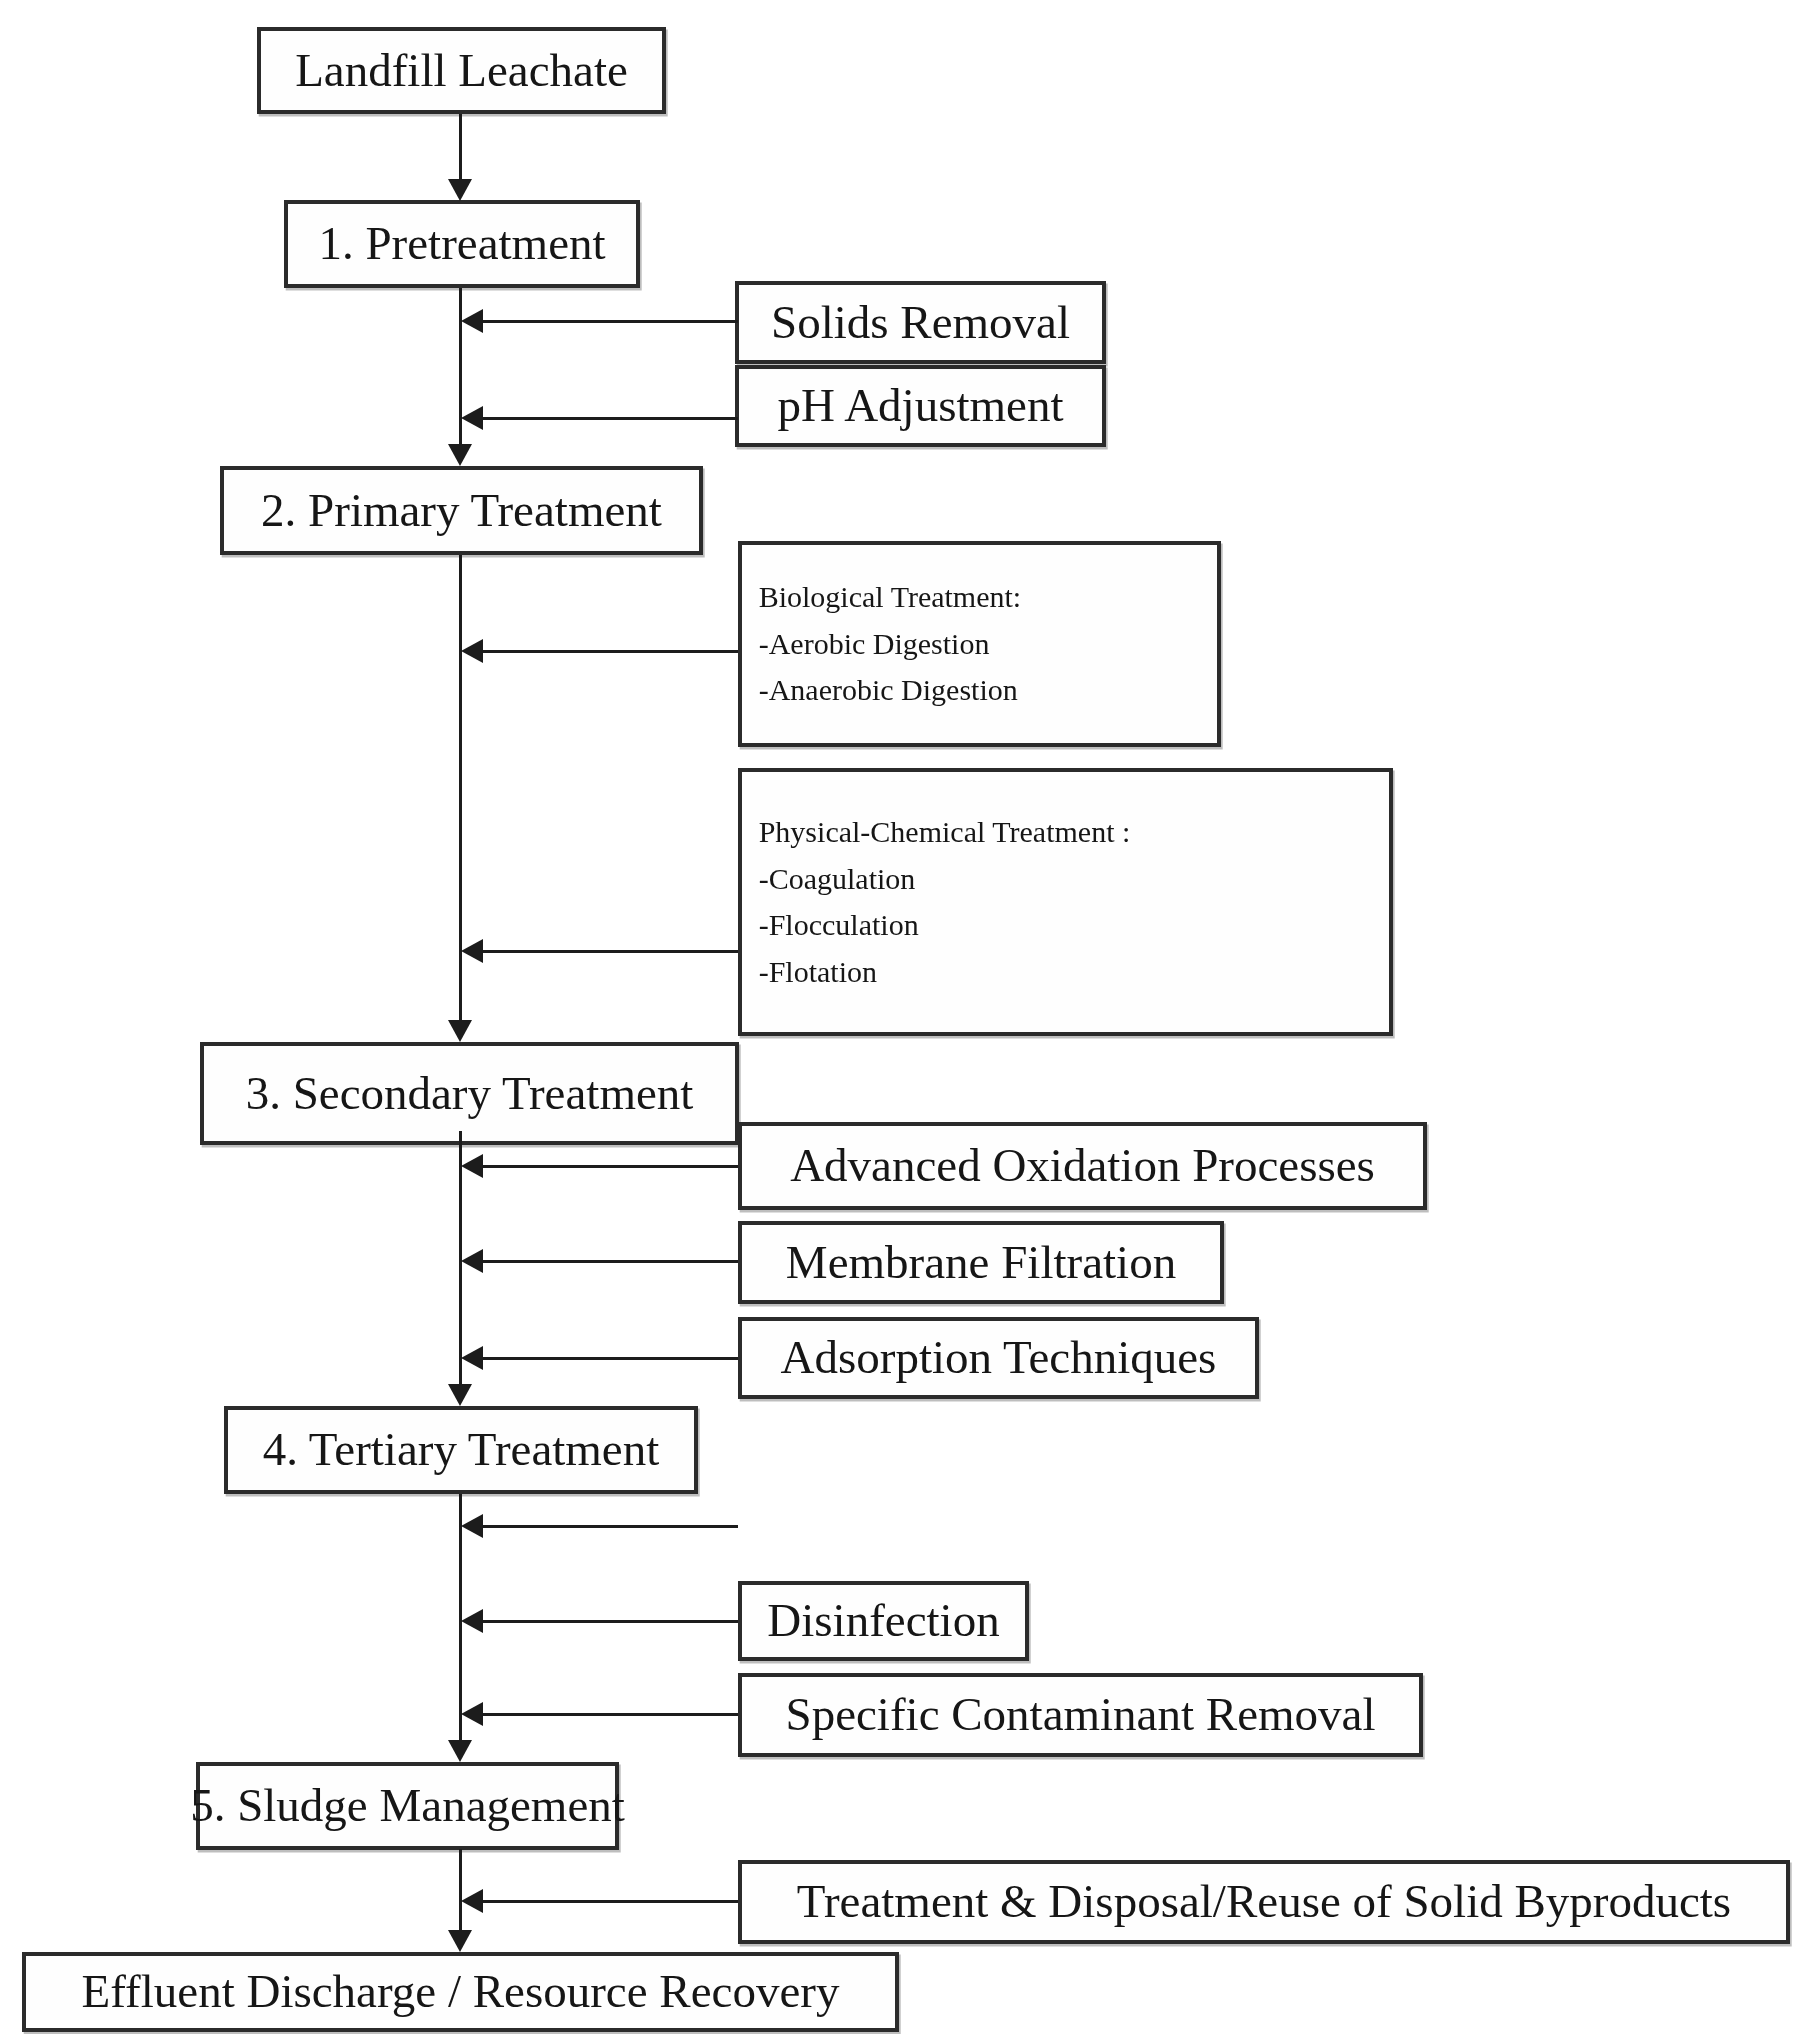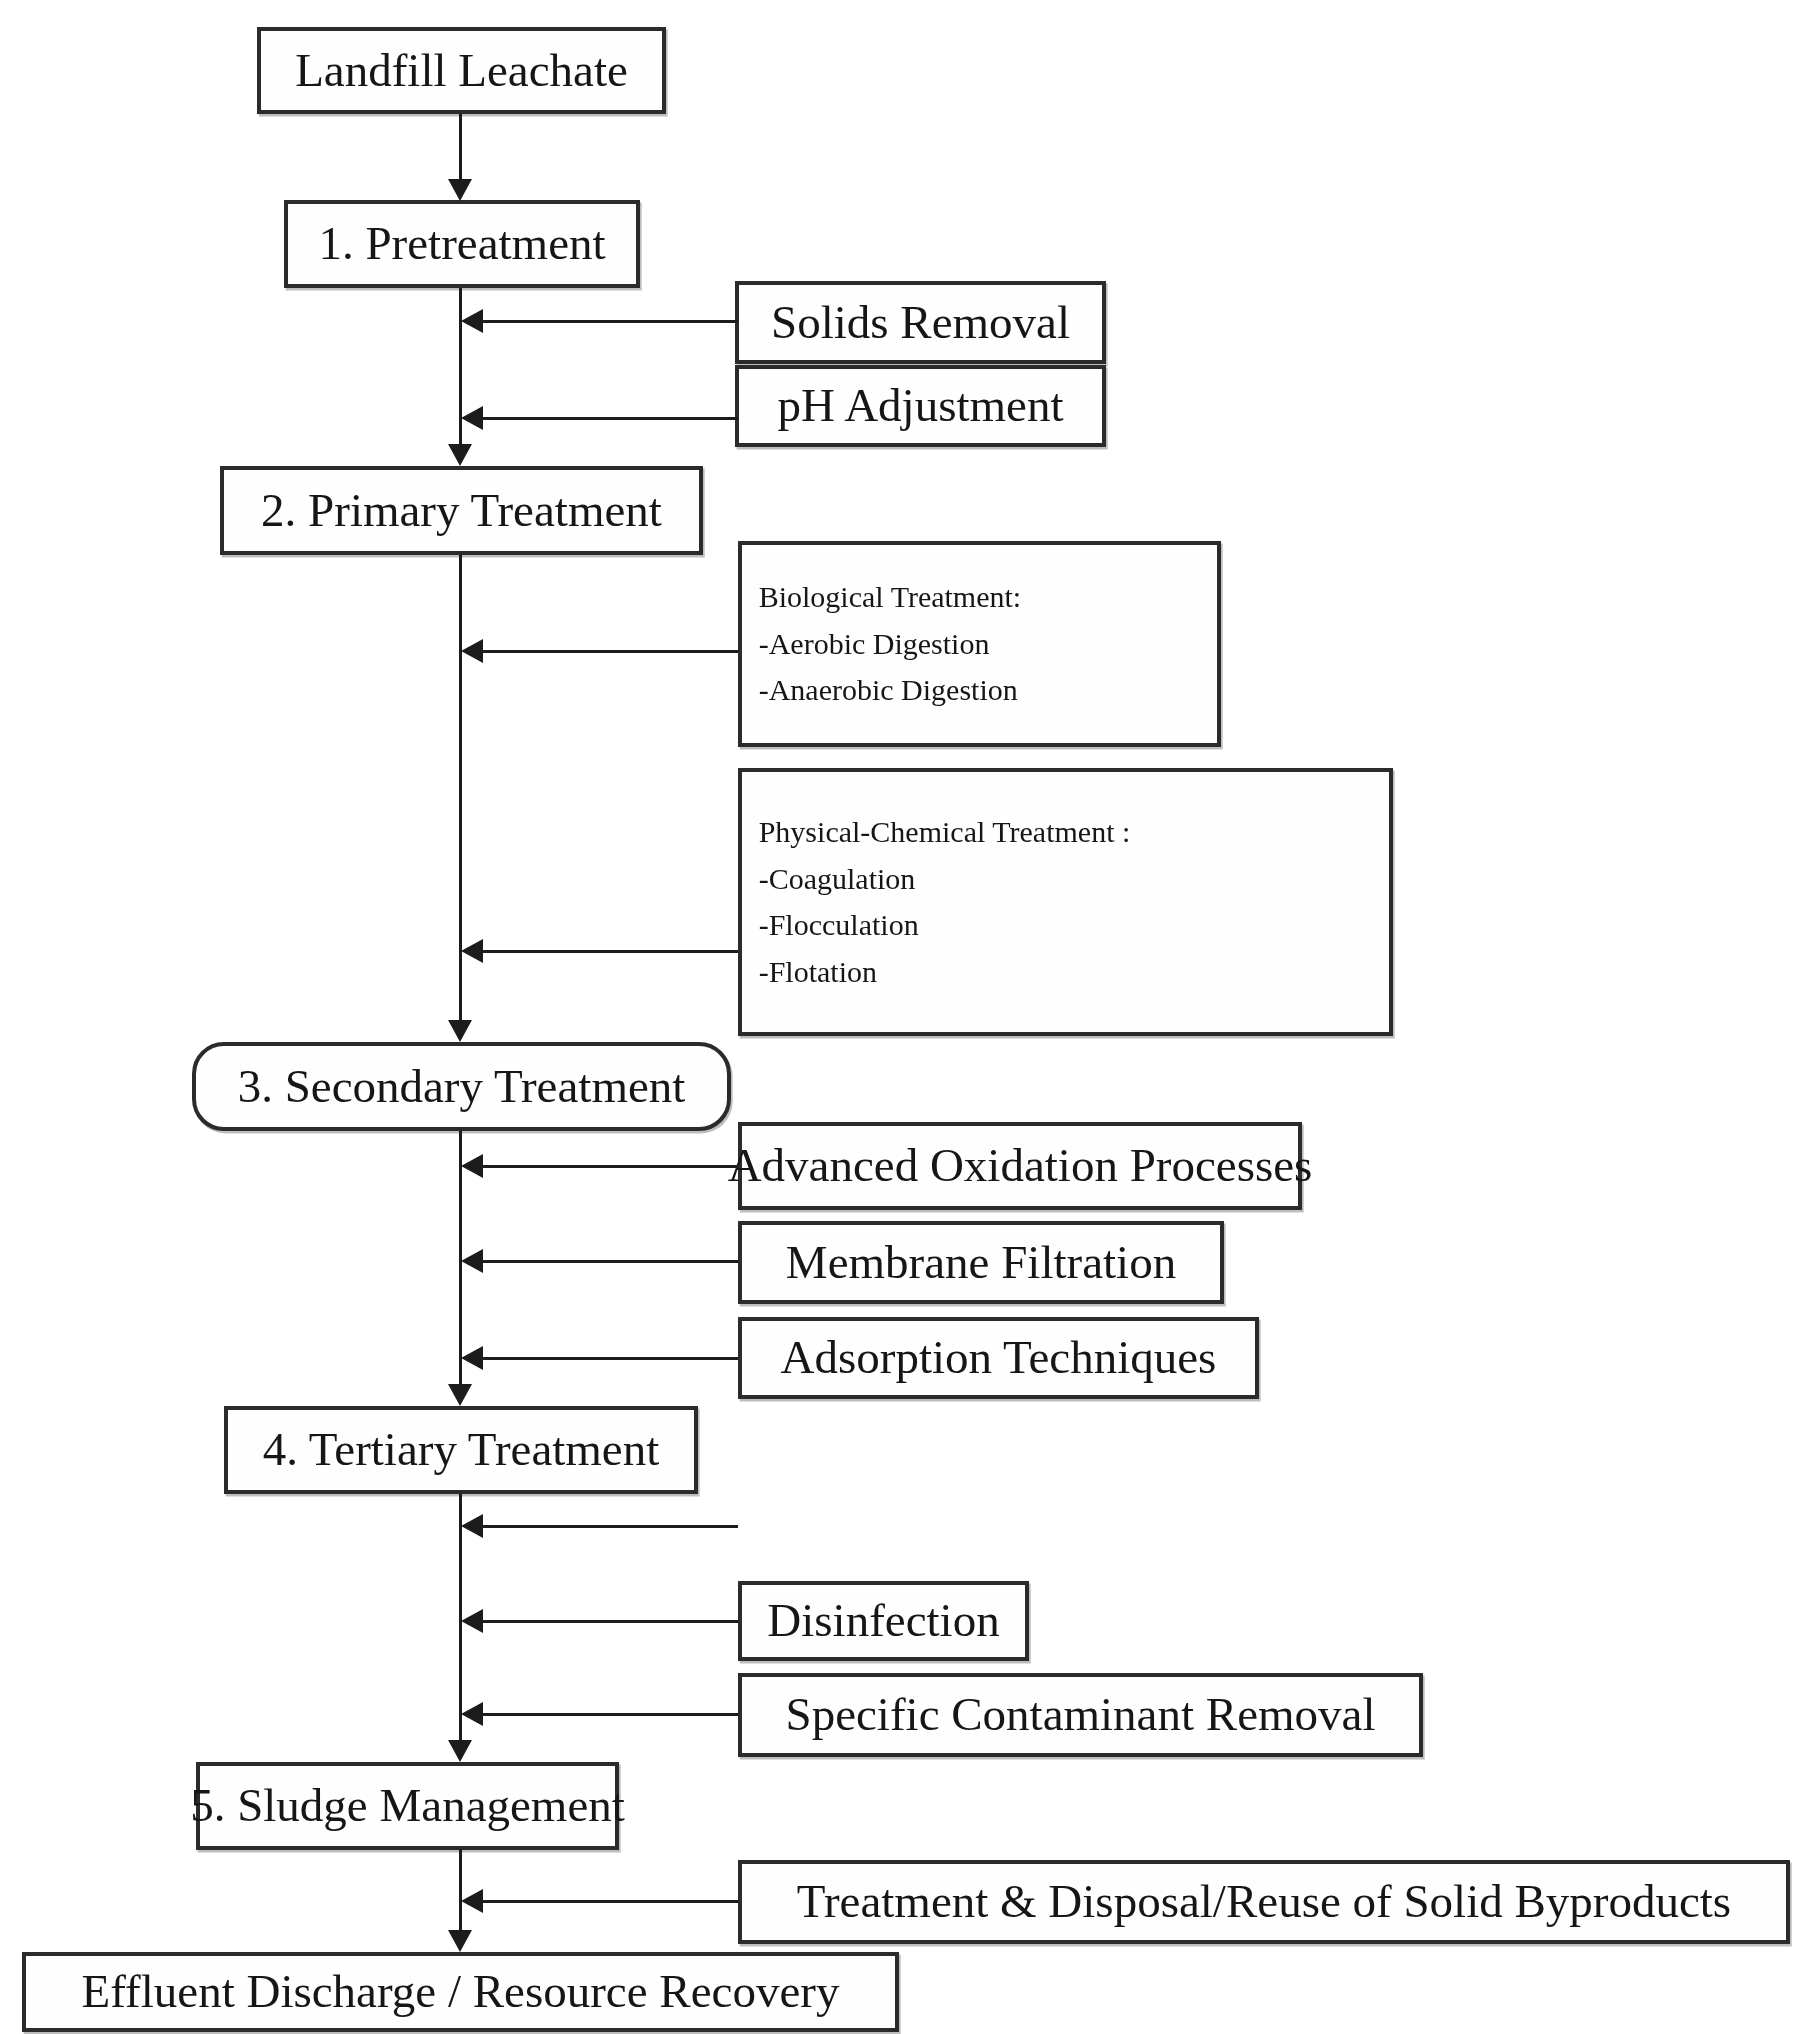--- a/index.html
+++ b/index.html
@@ -64,21 +64,21 @@
 <body>
 
 <div class="canvas">
 
   <div class="box" style="left:257px; top:27px; width:409px; height:87px;">Landfill Leachate</div>
 
   <div class="box" style="left:284px; top:200px; width:356px; height:88px;">1. Pretreatment</div>
 
   <div class="box" style="left:220px; top:466px; width:483px; height:89px;">2. Primary Treatment</div>
 
-  <div class="box" style="left:192px; top:1042px; width:539px; height:89px;border-radius:32px;">3. Secondary Treatment</div>
+  <div class="box" style="left:200px; top:1042px; width:539px; height:103px;">3. Secondary Treatment</div>
 
   <div class="box" style="left:224px; top:1406px; width:474px; height:88px;">4. Tertiary Treatment</div>
 
   <div class="box" style="left:196px; top:1762px; width:423px; height:88px;">5. Sludge Management</div>
 
   <div class="box" style="left:22px; top:1952px; width:877px; height:80px;">Effluent Discharge / Resource Recovery</div>
 
   <div class="box" style="left:735px; top:281px; width:371px; height:83px;">Solids Removal</div>
 
   <div class="box" style="left:735px; top:365px; width:371px; height:82px;">pH Adjustment</div>
@@ -89,21 +89,21 @@
     <div>-Anaerobic Digestion</div>
   </div>
 
   <div class="box multi" style="left:738px; top:768px; width:655px; height:268px;">
     <div>Physical-Chemical Treatment :</div>
     <div>-Coagulation</div>
     <div>-Flocculation</div>
     <div>-Flotation</div>
   </div>
 
-  <div class="box" style="left:738px; top:1122px; width:564px; height:88px;">Advanced Oxidation Processes</div>
+  <div class="box" style="left:738px; top:1122px; width:689px; height:88px;">Advanced Oxidation Processes</div>
 
   <div class="box" style="left:738px; top:1221px; width:486px; height:83px;">Membrane Filtration</div>
 
   <div class="box" style="left:738px; top:1317px; width:521px; height:82px;">Adsorption Techniques</div>
 
 
   <div class="box" style="left:738px; top:1581px; width:291px; height:80px;">Disinfection</div>
 
   <div class="box" style="left:738px; top:1673px; width:685px; height:84px;">Specific Contaminant Removal</div>
 

